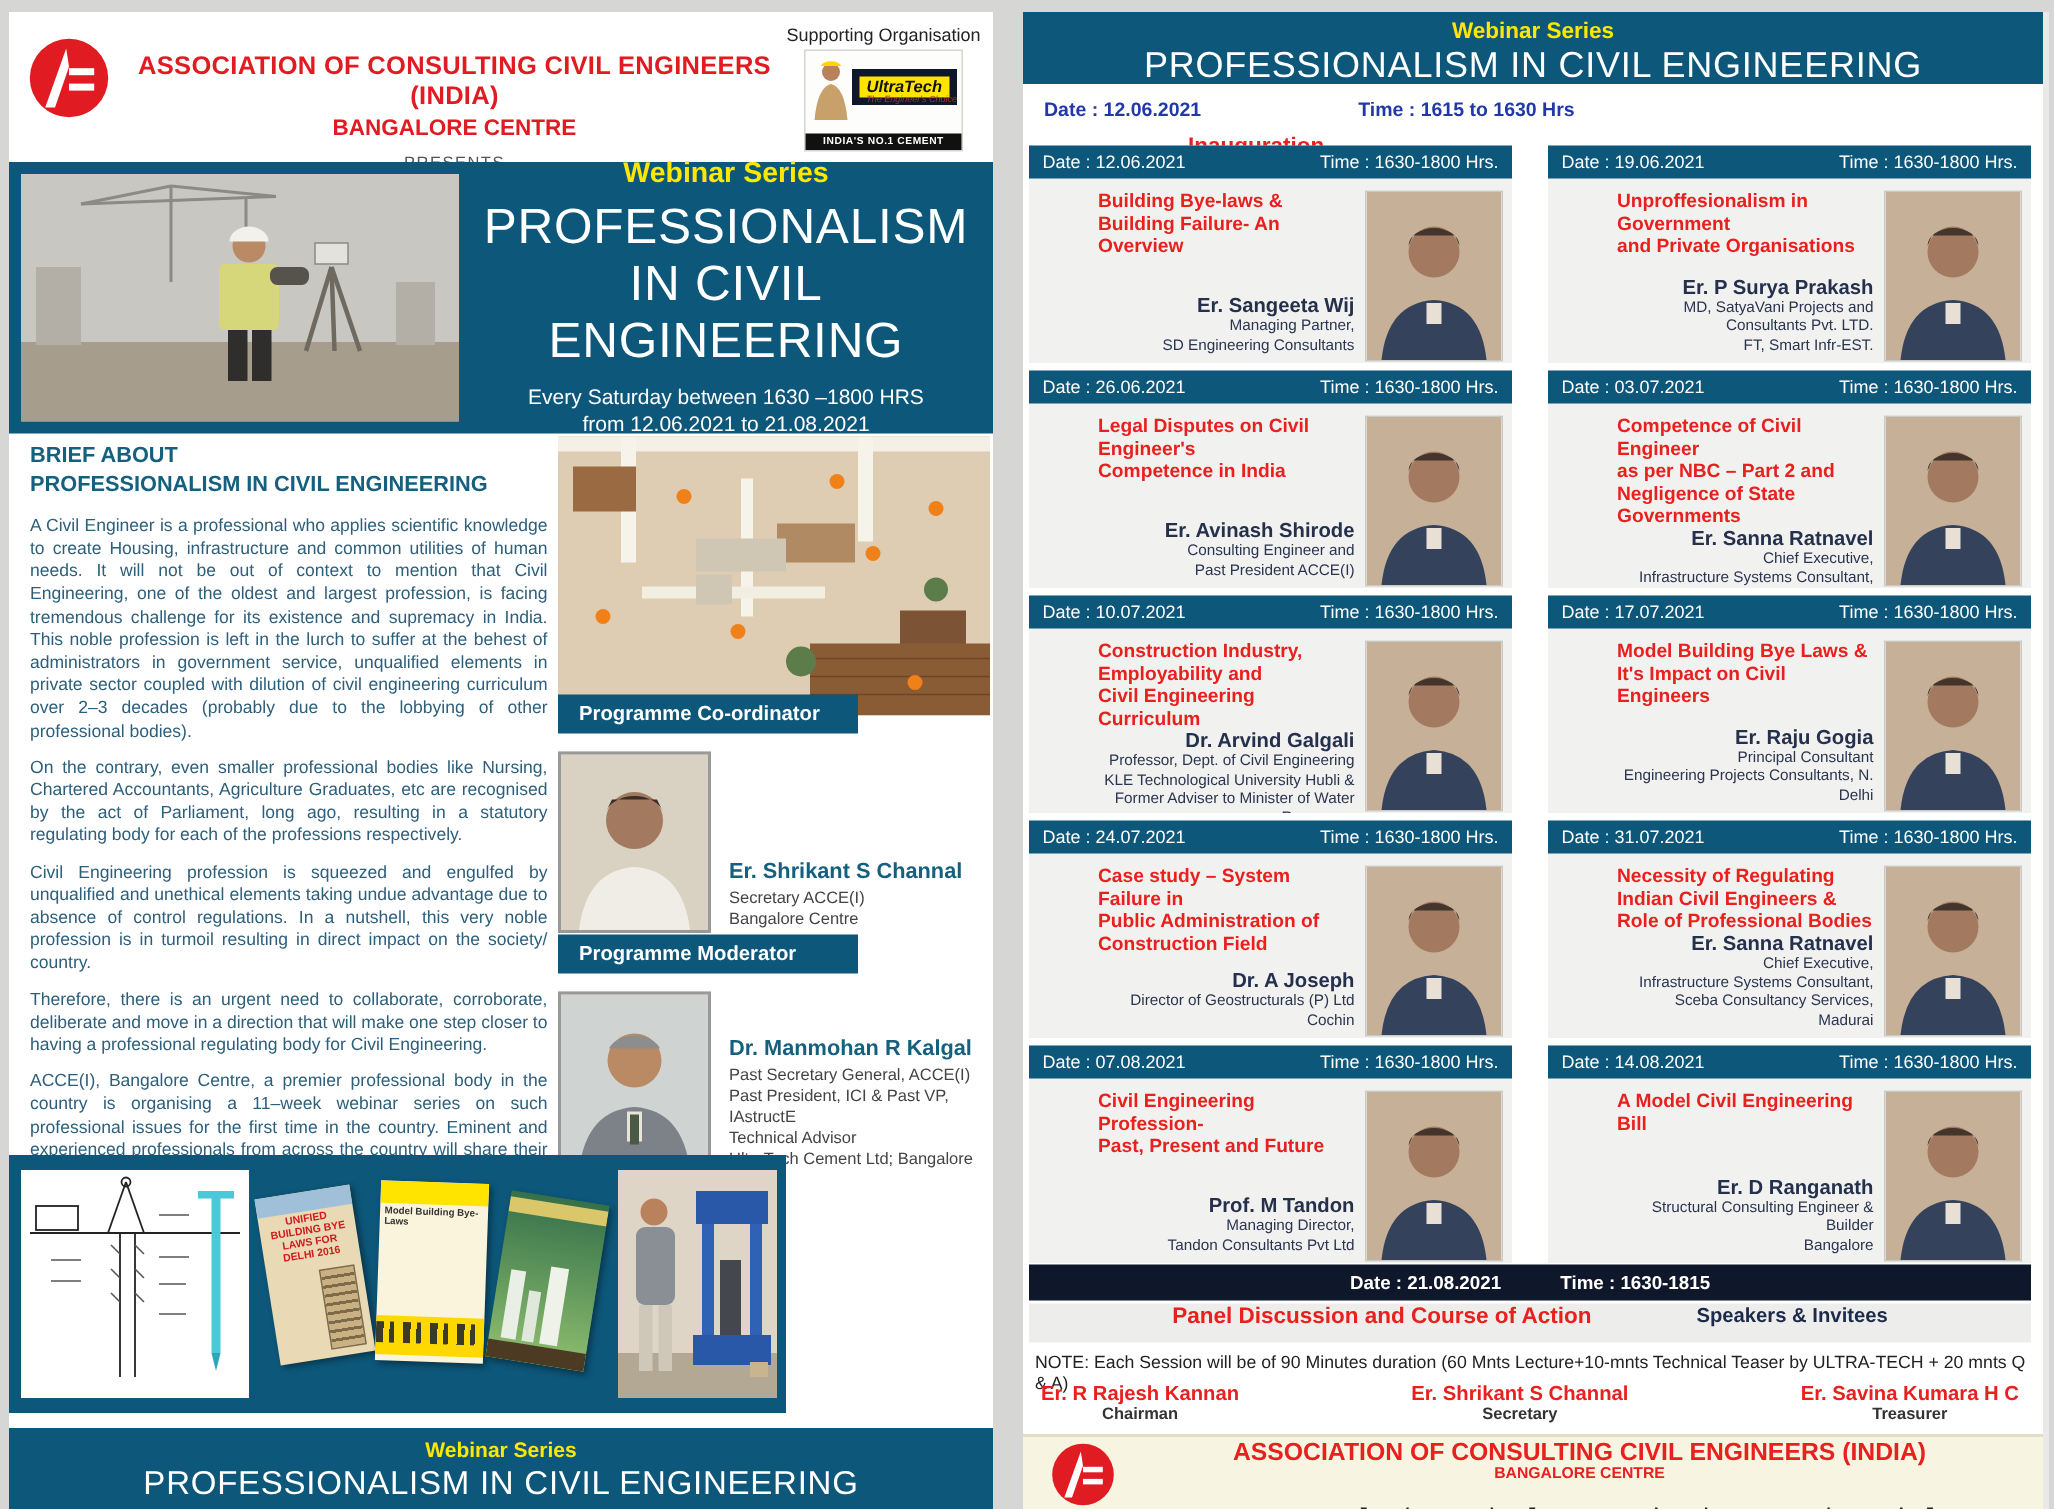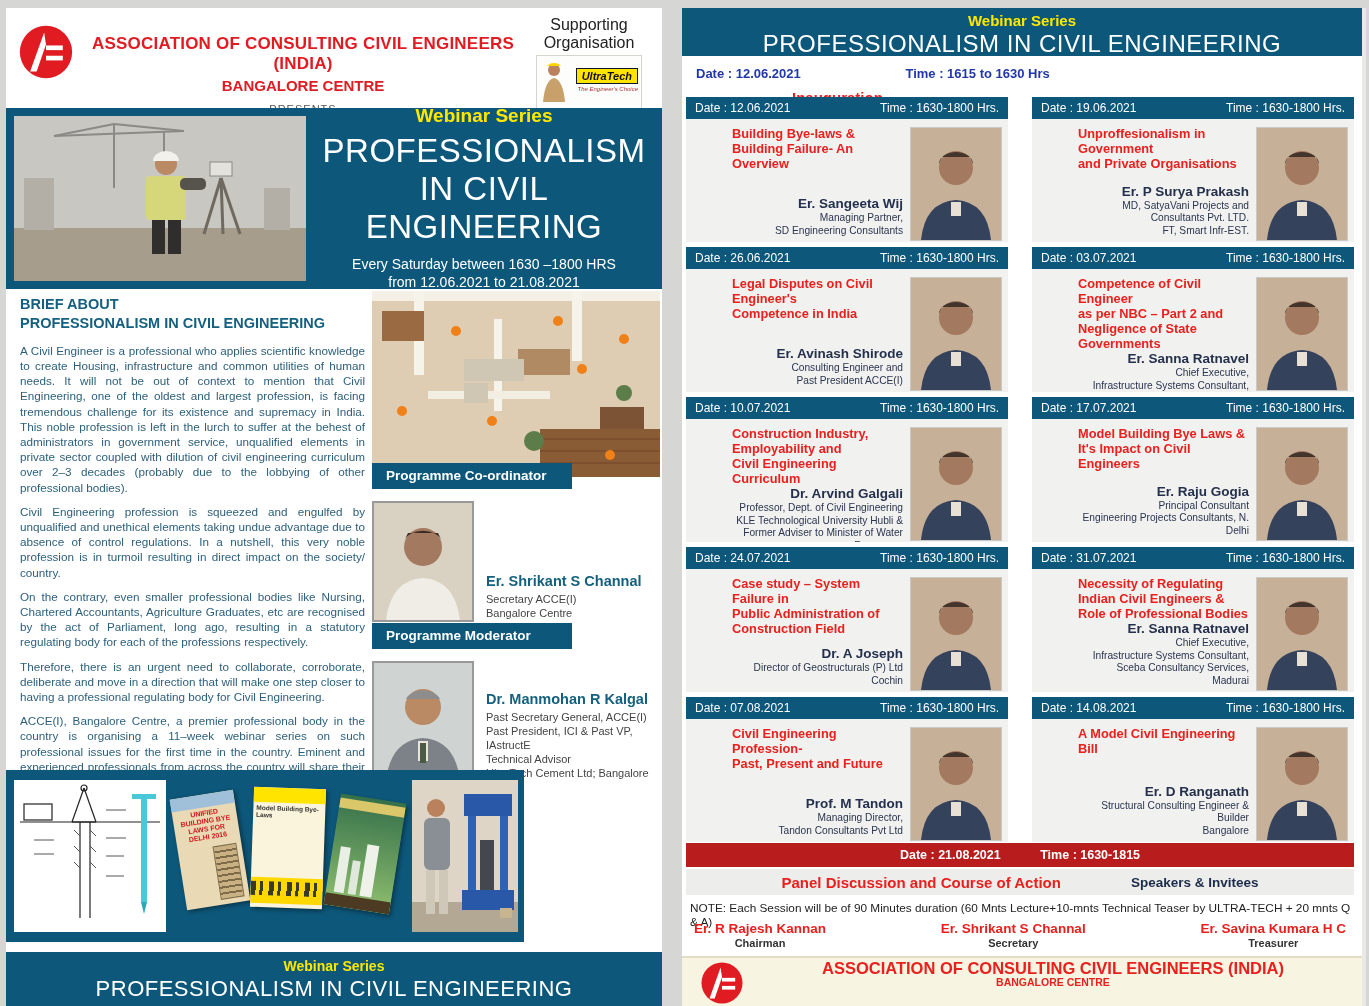--- a/index.html
+++ b/index.html
@@ -13,24 +13,24 @@
   .page-right{position:absolute; left:682px; top:8px; width:680px; height:998px; background:#fff; border-right:4px solid #e9e9e7;}
 
   
   .lp-header{position:relative; height:100px; background:#fff;}
   .acce-logo{position:absolute; left:12px; top:16px; width:56px; height:56px;}
   .lp-org{position:absolute; left:72px; top:26px; width:450px; text-align:center;}
   .lp-org-name{color:#e01b22; font-weight:bold; font-size:17px; letter-spacing:.2px;}
   .lp-centre{color:#e01b22; font-weight:bold; font-size:15px; margin-top:3px;}
   .lp-presents{color:#555; font-size:11px; margin-top:9px; letter-spacing:1px;}
   .lp-support{position:absolute; right:8px; top:8px; width:130px; text-align:center;}
-  .lp-support-label{font-size:16px; color:#222; margin-bottom:3px;}
+  .lp-support-label{font-size:12px; color:#222; margin-bottom:3px;}
   .ut-badge{position:relative; width:104px; height:66px; margin:0 auto; background:#fdfdfb; border:1px solid #d5d5d0;}
   .ut-man{position:absolute; left:2px; top:2px;}
-  .ut-brand{position:absolute; right:3px; top:12px; background:#ffe400; color:#111; border:1px solid #0f172a;
+  .ut-brand{position:absolute; right:3px; top:12px; background:#ffe400; color:#111; border:5px solid #0f172a;
             font-weight:bold; font-style:italic; font-size:11px; padding:1px 5px;}
   .ut-tag{position:absolute; right:3px; top:30px; font-size:6px; color:#a33; font-style:italic;}
   .ut-strap{position:absolute; left:0; bottom:0; width:100%; background:#111; color:#fff;
             font-size:6.8px; font-weight:bold; letter-spacing:.4px; padding:2px 0; text-align:center;}
 
   
   .lp-banner{position:absolute; top:100px; left:0; width:656px; height:181px; background:#0d577a; display:flex; align-items:center;}
   .lp-photo{flex:none; margin-left:8px; width:292px; height:165px; background:#bdbab4; overflow:hidden;}
   .lp-banner-text{flex:1; text-align:center; color:#fff;}
   .lp-series{color:#ffe800; font-weight:bold; font-size:19px; margin-bottom:5px;}
@@ -96,23 +96,23 @@
   .card{width:322px; height:145px; background:#f1f1ef;}
   .card-head{height:22px; background:#0d577a; color:#fff; display:flex; justify-content:space-between; align-items:center; padding:0 9px; font-size:12px;}
   .card-body{height:123px; padding:7px 6px 5px 10px; box-sizing:border-box; display:flex; overflow:hidden;}
   .card-left{flex:1; display:flex; flex-direction:column; padding-right:7px; min-width:0;margin-left:36px;}
   .card-title{color:#e8201e; font-weight:bold; font-size:12.8px; line-height:1.18;}
   .card-speaker{margin-top:auto; text-align:right;}
   .speaker-name{color:#25304d; font-weight:bold; font-size:13.5px;}
   .speaker-detail{color:#2b3550; font-size:10.2px; line-height:1.22; margin-top:1px;}
   .card-photo{flex:none; width:90px; height:112px; border:1px solid #c9c9c5; background:#fff; margin-top:1px;}
 
-  .panel-bar{position:absolute; top:835px; left:4px; width:668px; height:24px; background:#b91c1c; color:#fff; text-align:center; font-size:12.5px; line-height:24px;}
+  .panel-bar{position:absolute; top:835px; left:4px; width:668px; height:24px; background:#0f172a; color:#fff; text-align:center; font-size:12.5px; line-height:24px;}
   .panel-bar span{margin:0 18px; font-weight:bold;}
-  .panel-row{position:absolute; top:861px; left:4px; width:668px; height:26px; background:#ededeb; display:flex; align-items:center; justify-content:center; gap:70px;}
+  .panel-row{position:absolute; top:861px; left:4px; width:668px; height:26px; background:#ededeb; display:flex; justify-content:center; gap:70px;}
   .panel-title{color:#e8201e; font-weight:bold; font-size:15px;}
   .panel-sub{color:#1c2b4a; font-weight:bold; font-size:13.5px;}
   .rp-note{position:absolute; top:893px; left:8px; width:664px; font-size:11.8px; color:#222;}
   .officials{position:absolute; top:913px; left:12px; width:652px; display:flex; justify-content:space-between;}
   .official{text-align:center;}
   .off-name{color:#e8201e; font-weight:bold; font-size:13.5px;}
   .off-role{color:#333; font-size:11px; margin-top:1px;font-weight:bold;}
 
   .rp-footer{position:absolute; top:948px; left:0; width:680px; height:50px; background:#f8f4e2; border-top:2px solid #e3ddc6; box-sizing:border-box;}
   .rpf-logo{position:absolute; left:18px; top:3px; width:44px; height:44px;}
@@ -192,22 +192,22 @@
 IN CIVIL ENGINEERING</div>
       <div class="lp-sched pre">Every Saturday between 1630 –1800 HRS
 from 12.06.2021 to 21.08.2021</div>
     </div>
   </div>
 
   <div class="lp-brief">
     <div class="brief-heading pre">BRIEF ABOUT
 PROFESSIONALISM IN CIVIL ENGINEERING</div>
     <p>A Civil Engineer is a professional who applies scientific knowledge to create Housing, infrastructure and common utilities of human needs. It will not be out of context to mention that Civil Engineering, one of the oldest and largest profession, is facing tremendous challenge for its existence and supremacy in India. This noble profession is left in the lurch to suffer at the behest of administrators in government service, unqualified elements in private sector coupled with dilution of civil engineering curriculum over 2–3 decades (probably due to the lobbying of other professional bodies).</p>
+    <p>On the contrary, even smaller professional bodies like Nursing, Chartered Accountants, Agriculture Graduates, etc are recognised by the act of Parliament, long ago, resulting in a statutory regulating body for each of the professions respectively.</p>
     <p>Civil Engineering profession is squeezed and engulfed by unqualified and unethical elements taking undue advantage due to absence of control regulations. In a nutshell, this very noble profession is in turmoil resulting in direct impact on the society/ country.</p>
-    <p>On the contrary, even smaller professional bodies like Nursing, Chartered Accountants, Agriculture Graduates, etc are recognised by the act of Parliament, long ago, resulting in a statutory regulating body for each of the professions respectively.</p>
     <p>Therefore, there is an urgent need to collaborate, corroborate, deliberate and move in a direction that will make one step closer to having a professional regulating body for Civil Engineering.</p>
     <p>ACCE(I), Bangalore Centre, a premier professional body in the country is organising a 11–week webinar series on such professional issues for the first time in the country.  Eminent and experienced professionals from across the country will share their views during the webinar.  A must attend webinar series to know about the locus standi of your profession be it in government service, private service, academics or student body of Civil Engineering.</p>
   </div>
 
   <div class="lp-interior">
     <svg viewBox="0 0 288 186" width="288" height="186">
       <rect width="288" height="186" fill="#decdb2"></rect>
       <rect width="288" height="10" fill="#f4f0e6"></rect>
       <rect x="42" y="0" width="10" height="84" fill="#f6f3ea"></rect>
       <rect x="122" y="28" width="8" height="92" fill="#f6f3ea"></rect>

